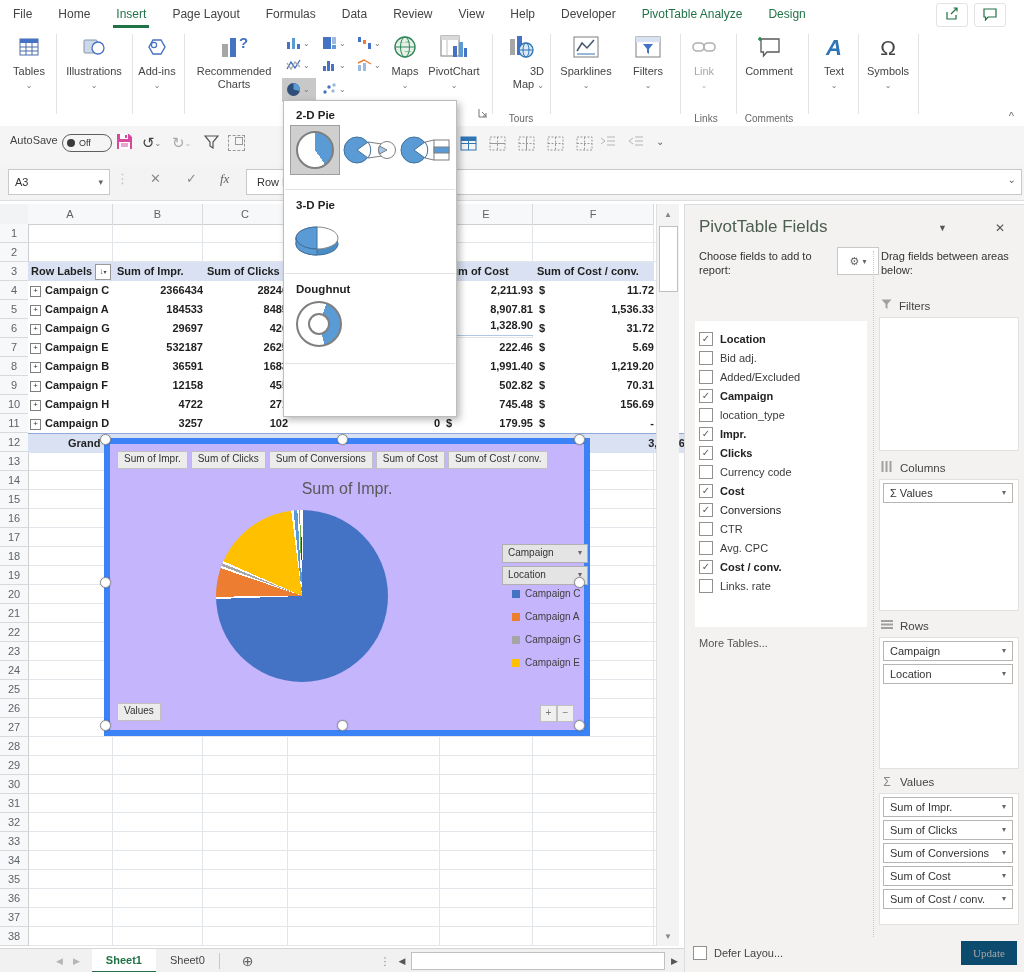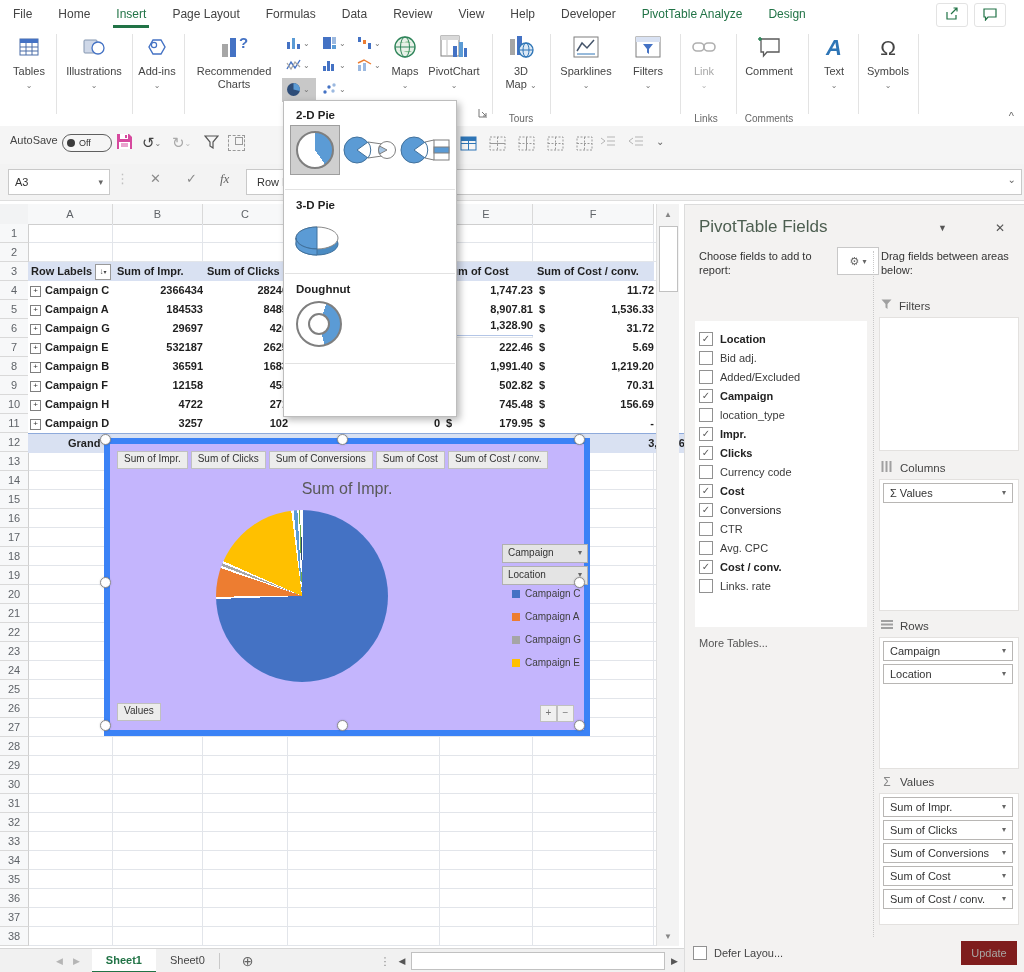--- a/index.html
+++ b/index.html
@@ -84,21 +84,21 @@
   #searchbox{position:absolute;left:12px;top:86px;width:168px;height:22px;background:#fff;border:1px solid #c8c8c8;display:flex;align-items:center;}
   #searchbox input{border:none;outline:none;flex:1;font-family:inherit;font-size:11px;color:#444;padding:0 6px;background:transparent;}
   #fieldlist{position:absolute;left:10px;top:116px;width:172px;height:306px;background:#fff;}
   .fitem{position:absolute;left:4px;display:flex;align-items:center;gap:7px;height:19px;}
   .cb{width:12px;height:12px;border:1px solid #919191;background:#fff;font-size:10px;line-height:11px;text-align:center;color:#595959;flex:none;}
   .pdiv{position:absolute;left:188px;top:46px;bottom:36px;width:0;border-left:1px dotted #c9c9c9;}
   .arealabel{position:absolute;display:flex;align-items:center;gap:7px;color:#444;font-size:11.5px;}
   .areabox{position:absolute;left:194px;width:138px;background:#fff;border:1px solid #e3e1df;}
   .pill{position:absolute;left:198px;width:130px;height:20px;background:#fff;border:1px solid #b8b6b4;font-size:11px;color:#333;line-height:18px;padding:0 6px;display:flex;justify-content:space-between;box-sizing:border-box;}
   .aicon{color:#888;font-size:10px;width:12px;text-align:center;}
-  #updatebtn{position:absolute;left:276px;top:736px;width:56px;height:24px;background:#7f1d1d;color:#a8a6a3;text-align:center;line-height:24px;}
+  #updatebtn{position:absolute;left:276px;top:736px;width:56px;height:24px;background:#0c4a6e;color:#a8a6a3;text-align:center;line-height:24px;font-family:Liberation Serif, serif;}
   #deferrow{position:absolute;left:8px;top:741px;display:flex;align-items:center;gap:7px;color:#444;}
   .gridicon{display:inline-block;margin-right:12px;}
 </style>
 </head>
 <body>
 
 <div id="tabrow">
     <div class="rtab">File</div>
     <div class="rtab">Home</div>
     <div class="rtab active">Insert</div>
@@ -257,21 +257,21 @@
           <rect x="24" y="14" width="3" height="9" fill="#4472C4"></rect>
         </svg>
       </div>
     <span>PivotChart</span><br><span class="chev">⌄</span>
   </div>
   <div style="position:absolute;left:478px;top:80px;"><svg width="10" height="10" viewBox="0 0 10 10">
         <path d="M1 1 v8 h8" fill="none" stroke="#777"></path>
         <path d="M4 4 L8 8 M8 5 V8 H5" fill="none" stroke="#777"></path>
       </svg></div>
   <div class="gsep" style="left:492px;"></div>
-  <div class="rbtn" style="left:498px;width:46px;">
+  <div class="rbtn" style="left:498px;width:46px;text-align:right;">
     <div class="ric">
         <svg width="26" height="24" viewBox="0 0 26 24">
           <rect x="2" y="4" width="5" height="16" fill="#a6a6a6"></rect>
           <rect x="9" y="1" width="5" height="19" fill="#4472C4"></rect>
           <circle cx="18" cy="15" r="7" fill="#dbe8f5" stroke="#2e75b6" stroke-width="1.3"></circle>
           <ellipse cx="18" cy="15" rx="3" ry="7" fill="none" stroke="#2e75b6"></ellipse>
           <line x1="11" y1="15" x2="25" y2="15" stroke="#2e75b6"></line>
         </svg>
       </div>
     <span>3D</span><br><span>Map</span> <span class="chev">⌄</span>
@@ -498,21 +498,21 @@
     <div class="pcell phead" style="left: 28px; top: 262px; width: 85px;"><span style="padding-left: 3px;">Row Labels</span><span style="position: absolute; right: 2px; top: 2px; width: 14px; height: 14px; border: 1px solid rgb(154, 154, 154); background: rgb(255, 255, 255); font-size: 8px; line-height: 13px; text-align: center; color: rgb(68, 68, 68); font-weight: normal;"><span>↓</span><span style="font-size:6px;">▾</span></span></div>
     <div class="pcell phead" style="left: 113px; top: 262px; width: 90px;"><span style="padding-left: 4px;">Sum of Impr.</span></div>
     <div class="pcell phead" style="left: 203px; top: 262px; width: 85px;"><span style="padding-left: 4px;">Sum of Clicks</span></div>
     <div class="pcell phead" style="left: 288px; top: 262px; width: 152px;"><span style="padding-left: 4px;">Sum of Conversions</span></div>
     <div class="pcell phead" style="left: 440px; top: 262px; width: 93px;"><span style="padding-left: 4px;">Sum of Cost</span></div>
     <div class="pcell phead" style="left: 533px; top: 262px; width: 121px;"><span style="padding-left: 4px;">Sum of Cost / conv.</span></div>
     <div class="pcell pdata" style="left: 28px; top: 281px; width: 85px;"><span class="expbox">+</span><span>Campaign C</span></div>
     <div class="pcell pdata num" style="left: 113px; top: 281px; width: 90px;"><span>2366434</span></div>
     <div class="pcell pdata num" style="left: 203px; top: 281px; width: 85px;"><span>28246</span></div>
     <div class="pcell pdata num" style="left: 288px; top: 281px; width: 152px;"><span></span></div>
-    <div class="pcell pdata num" style="left: 440px; top: 281px; width: 93px;"><span class="dollar">$</span><span>1,747.23</span></div>
+    <div class="pcell pdata num" style="left: 440px; top: 281px; width: 93px;"><span class="dollar">$</span><span>2,211.93</span></div>
     <div class="pcell pdata num" style="left: 533px; top: 281px; width: 121px;"><span class="dollar">$</span><span>11.72</span></div>
     <div class="pcell pdata" style="left: 28px; top: 300px; width: 85px;"><span class="expbox">+</span><span>Campaign A</span></div>
     <div class="pcell pdata num" style="left: 113px; top: 300px; width: 90px;"><span>184533</span></div>
     <div class="pcell pdata num" style="left: 203px; top: 300px; width: 85px;"><span>8485</span></div>
     <div class="pcell pdata num" style="left: 288px; top: 300px; width: 152px;"><span></span></div>
     <div class="pcell pdata num" style="left: 440px; top: 300px; width: 93px;"><span class="dollar">$</span><span>8,907.81</span></div>
     <div class="pcell pdata num" style="left: 533px; top: 300px; width: 121px;"><span class="dollar">$</span><span>1,536.33</span></div>
     <div class="pcell pdata" style="left: 28px; top: 319px; width: 85px;"><span class="expbox">+</span><span>Campaign G</span></div>
     <div class="pcell pdata num" style="left: 113px; top: 319px; width: 90px;"><span>29697</span></div>
     <div class="pcell pdata num" style="left: 203px; top: 319px; width: 85px;"><span>426</span></div>

